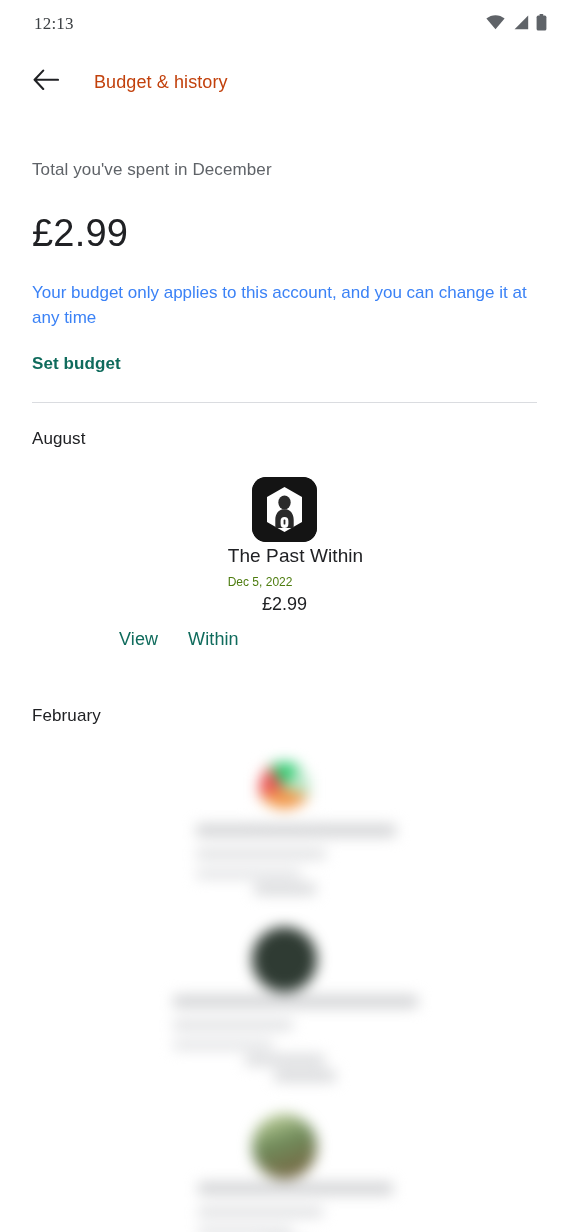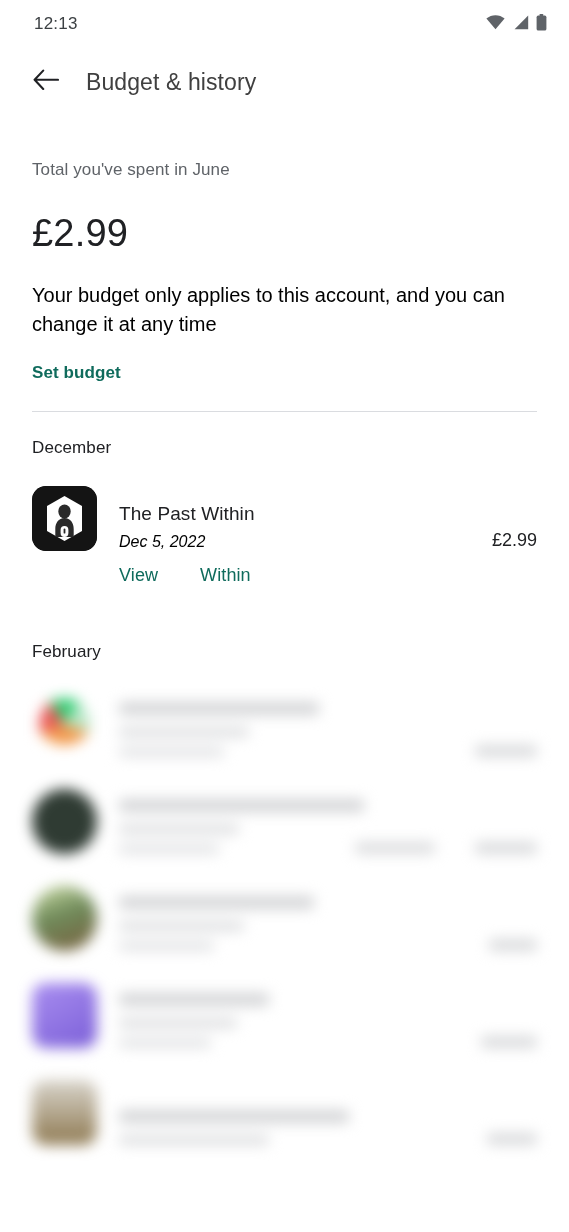--- a/index.html
+++ b/index.html
@@ -12,20 +12,21 @@
     position:relative;
   }
 
   
   .statusbar{
     height:48px;
     display:flex;
     align-items:center;
     justify-content:space-between;
     padding:0 22px 0 34px;
+    font-family:Liberation Serif, serif;
   }
   .status-time{
     font-size:17px;
     color:#3c4043;
     letter-spacing:.2px;
   }
   .status-icons{
     display:flex;
     align-items:center;
     gap:7px;
@@ -38,43 +39,43 @@
     display:flex;
     align-items:center;
     padding-left:24px;
   }
   .back-btn{
     width:44px;height:44px;
     display:flex;align-items:center;justify-content:center;
     cursor:pointer;
   }
   .appbar-title{
-    font-size:23px;
-    color:#404040;
-    margin-left:18px;
+    font-size:18px;
+    color:#c2410c;
+    margin-left:26px;
     letter-spacing:.1px;
   }
 
   
   .summary{ padding:0 32px; }
   .summary-label{
     font-size:17px;
     color:#5f6368;
     margin-top:44px;
     letter-spacing:.1px;
   }
   .summary-amount{
     font-size:38px;
     color:#202124;
     margin-top:32px;
     letter-spacing:.2px;
   }
   .summary-note{
-    font-size:20px;
-    color:#000000;
+    font-size:17px;
+    color:#3b82f6;
     margin-top:26px;
     line-height:1.45;
     max-width:500px;
   }
   .set-budget{
     display:inline-block;
     font-size:17px;
     color:#0f6b5c;
     font-weight:bold;
     margin-top:24px;
@@ -92,22 +93,23 @@
   
   .month-header{
     font-size:17px;
     color:#202124;
     padding:26px 32px 0 32px;
     letter-spacing:.1px;
   }
 
   .txn-row{
     display:flex;
-    align-items:flex-end;
+    align-items:center;
     padding:28px 32px 0 32px;
+    flex-direction:column;
   }
   .txn-icon{
     width:65px;height:65px;
     border-radius:14px;
     flex:0 0 65px;
     overflow:hidden;
     position:relative;
   }
   .txn-body{
     flex:1;
@@ -116,34 +118,33 @@
     min-width:0;
   }
   .txn-title{
     font-size:19px;
     color:#202124;
     letter-spacing:.1px;
     white-space:nowrap;
     overflow:hidden;
   }
   .txn-date{
-    font-size:16px;
-    color:#000000;
+    font-size:12px;
+    color:#4d7c0f;
     margin-top:8px;
-    font-style:italic;
   }
   .txn-price{
     font-size:18px;
     color:#202124;
     padding-top:5px;
     white-space:nowrap;
   }
   .txn-actions{
     display:flex;
-    gap:42px;
+    gap:30px;
     padding:14px 0 0 119px;
   }
   .txn-action{
     font-size:18px;
     color:#0f6b5c;
     cursor:pointer;
     letter-spacing:.1px;
   }
 
   
@@ -188,29 +189,29 @@
     <span>
       <svg width="26" height="22" viewBox="0 0 26 22">
         <path d="M10.2 1.6 1.6 10.8l8.6 9.2M1.8 10.8H25" stroke="#202124" stroke-width="2.1" fill="none" stroke-linecap="round" stroke-linejoin="round"></path>
       </svg>
     </span>
   </div>
   <div class="appbar-title">Budget &amp; history</div>
 </div>
 
 <div class="summary">
-  <div class="summary-label">Total you've spent in June</div>
+  <div class="summary-label">Total you've spent in December</div>
   <div class="summary-amount">£2.99</div>
   <div class="summary-note">Your budget only applies to this account, and you can change it at any time</div>
   <div class="set-budget">Set budget</div>
 </div>
 
 <div class="divider"></div>
 
-<div class="month-header">December</div>
+<div class="month-header">August</div>
 
 <div class="txn-row">
   <div class="txn-icon" style="background:#141414;">
     <svg width="65" height="65" viewBox="0 0 65 65">
       <rect x="0" y="0" width="65" height="65" rx="14" fill="#141414"></rect>
       <path d="M32.5 10 50 20v25L32.5 55 15 45V20z" fill="#ffffff"></path>
       <ellipse cx="32.5" cy="25.5" rx="6.2" ry="7" fill="#2a2a2a"></ellipse>
       <path d="M32.5 32c-6 0-9.2 5-9.2 11v8h18.4v-8c0-6-3.2-11-9.2-11z" fill="#2a2a2a"></path>
       <rect x="28.6" y="40" width="7.8" height="11" rx="3.9" fill="#ffffff"></rect>
       <rect x="31.6" y="42.6" width="1.8" height="5" rx="0.9" fill="#2a2a2a"></rect>

